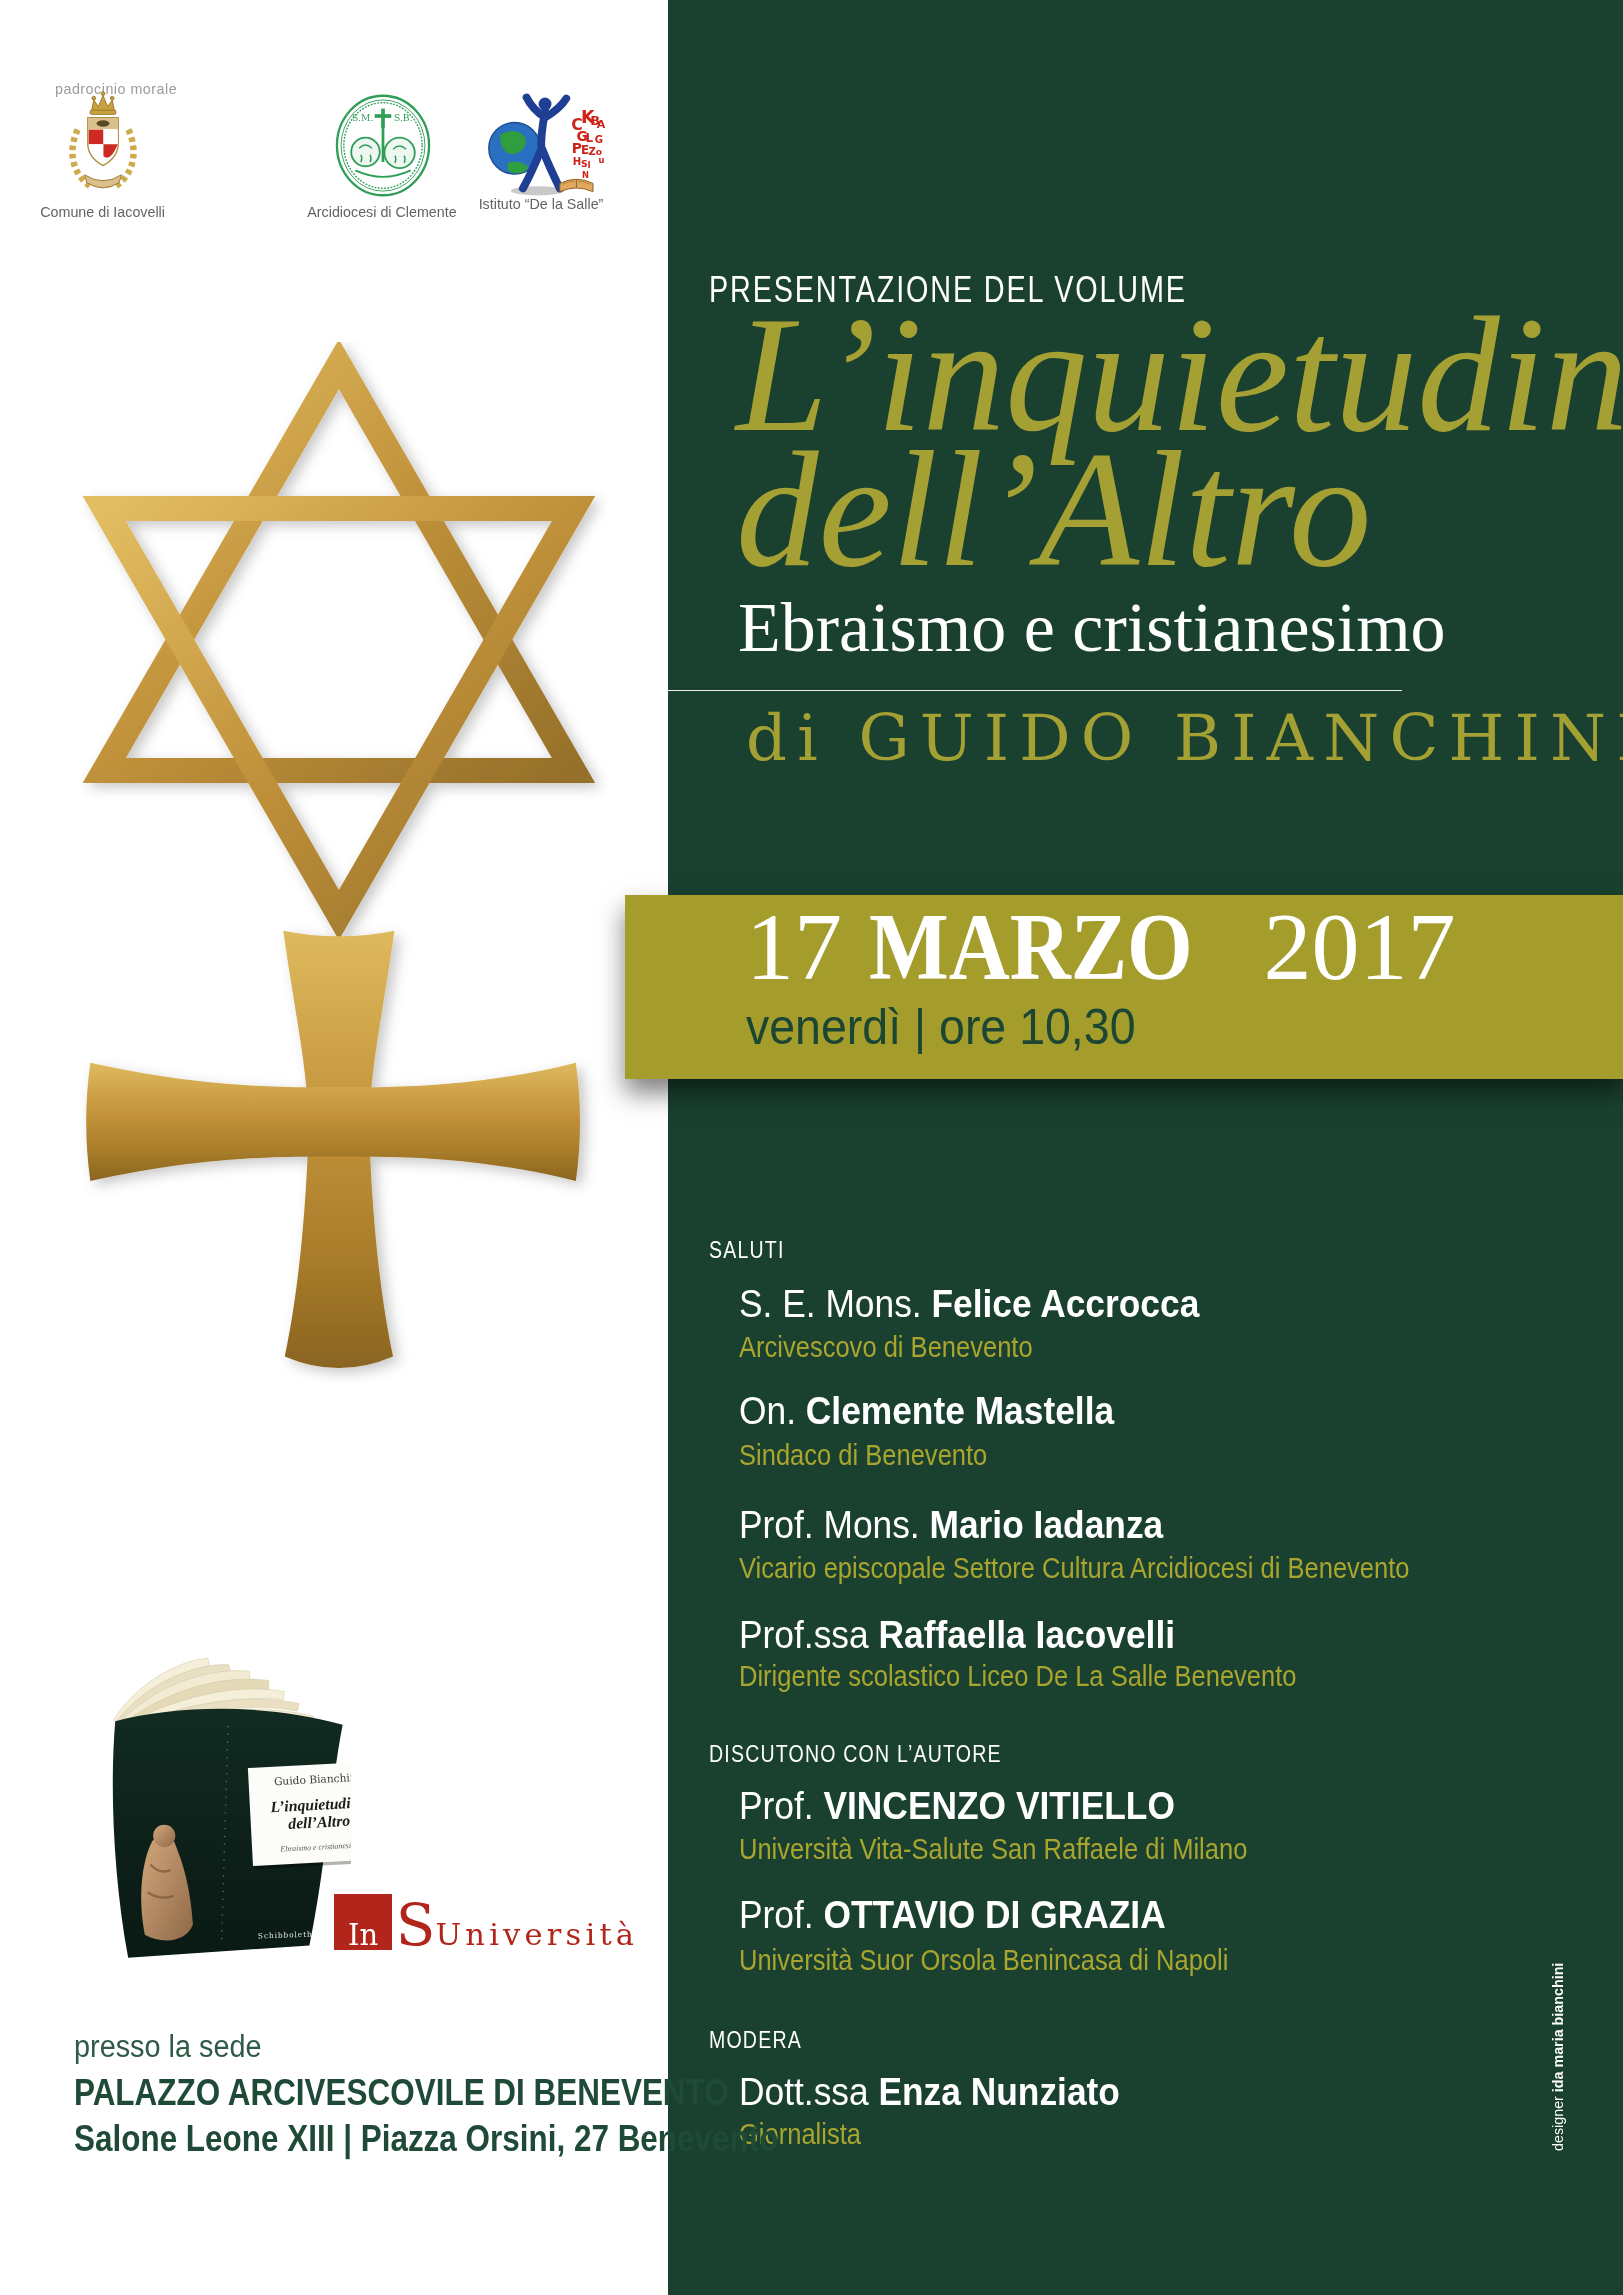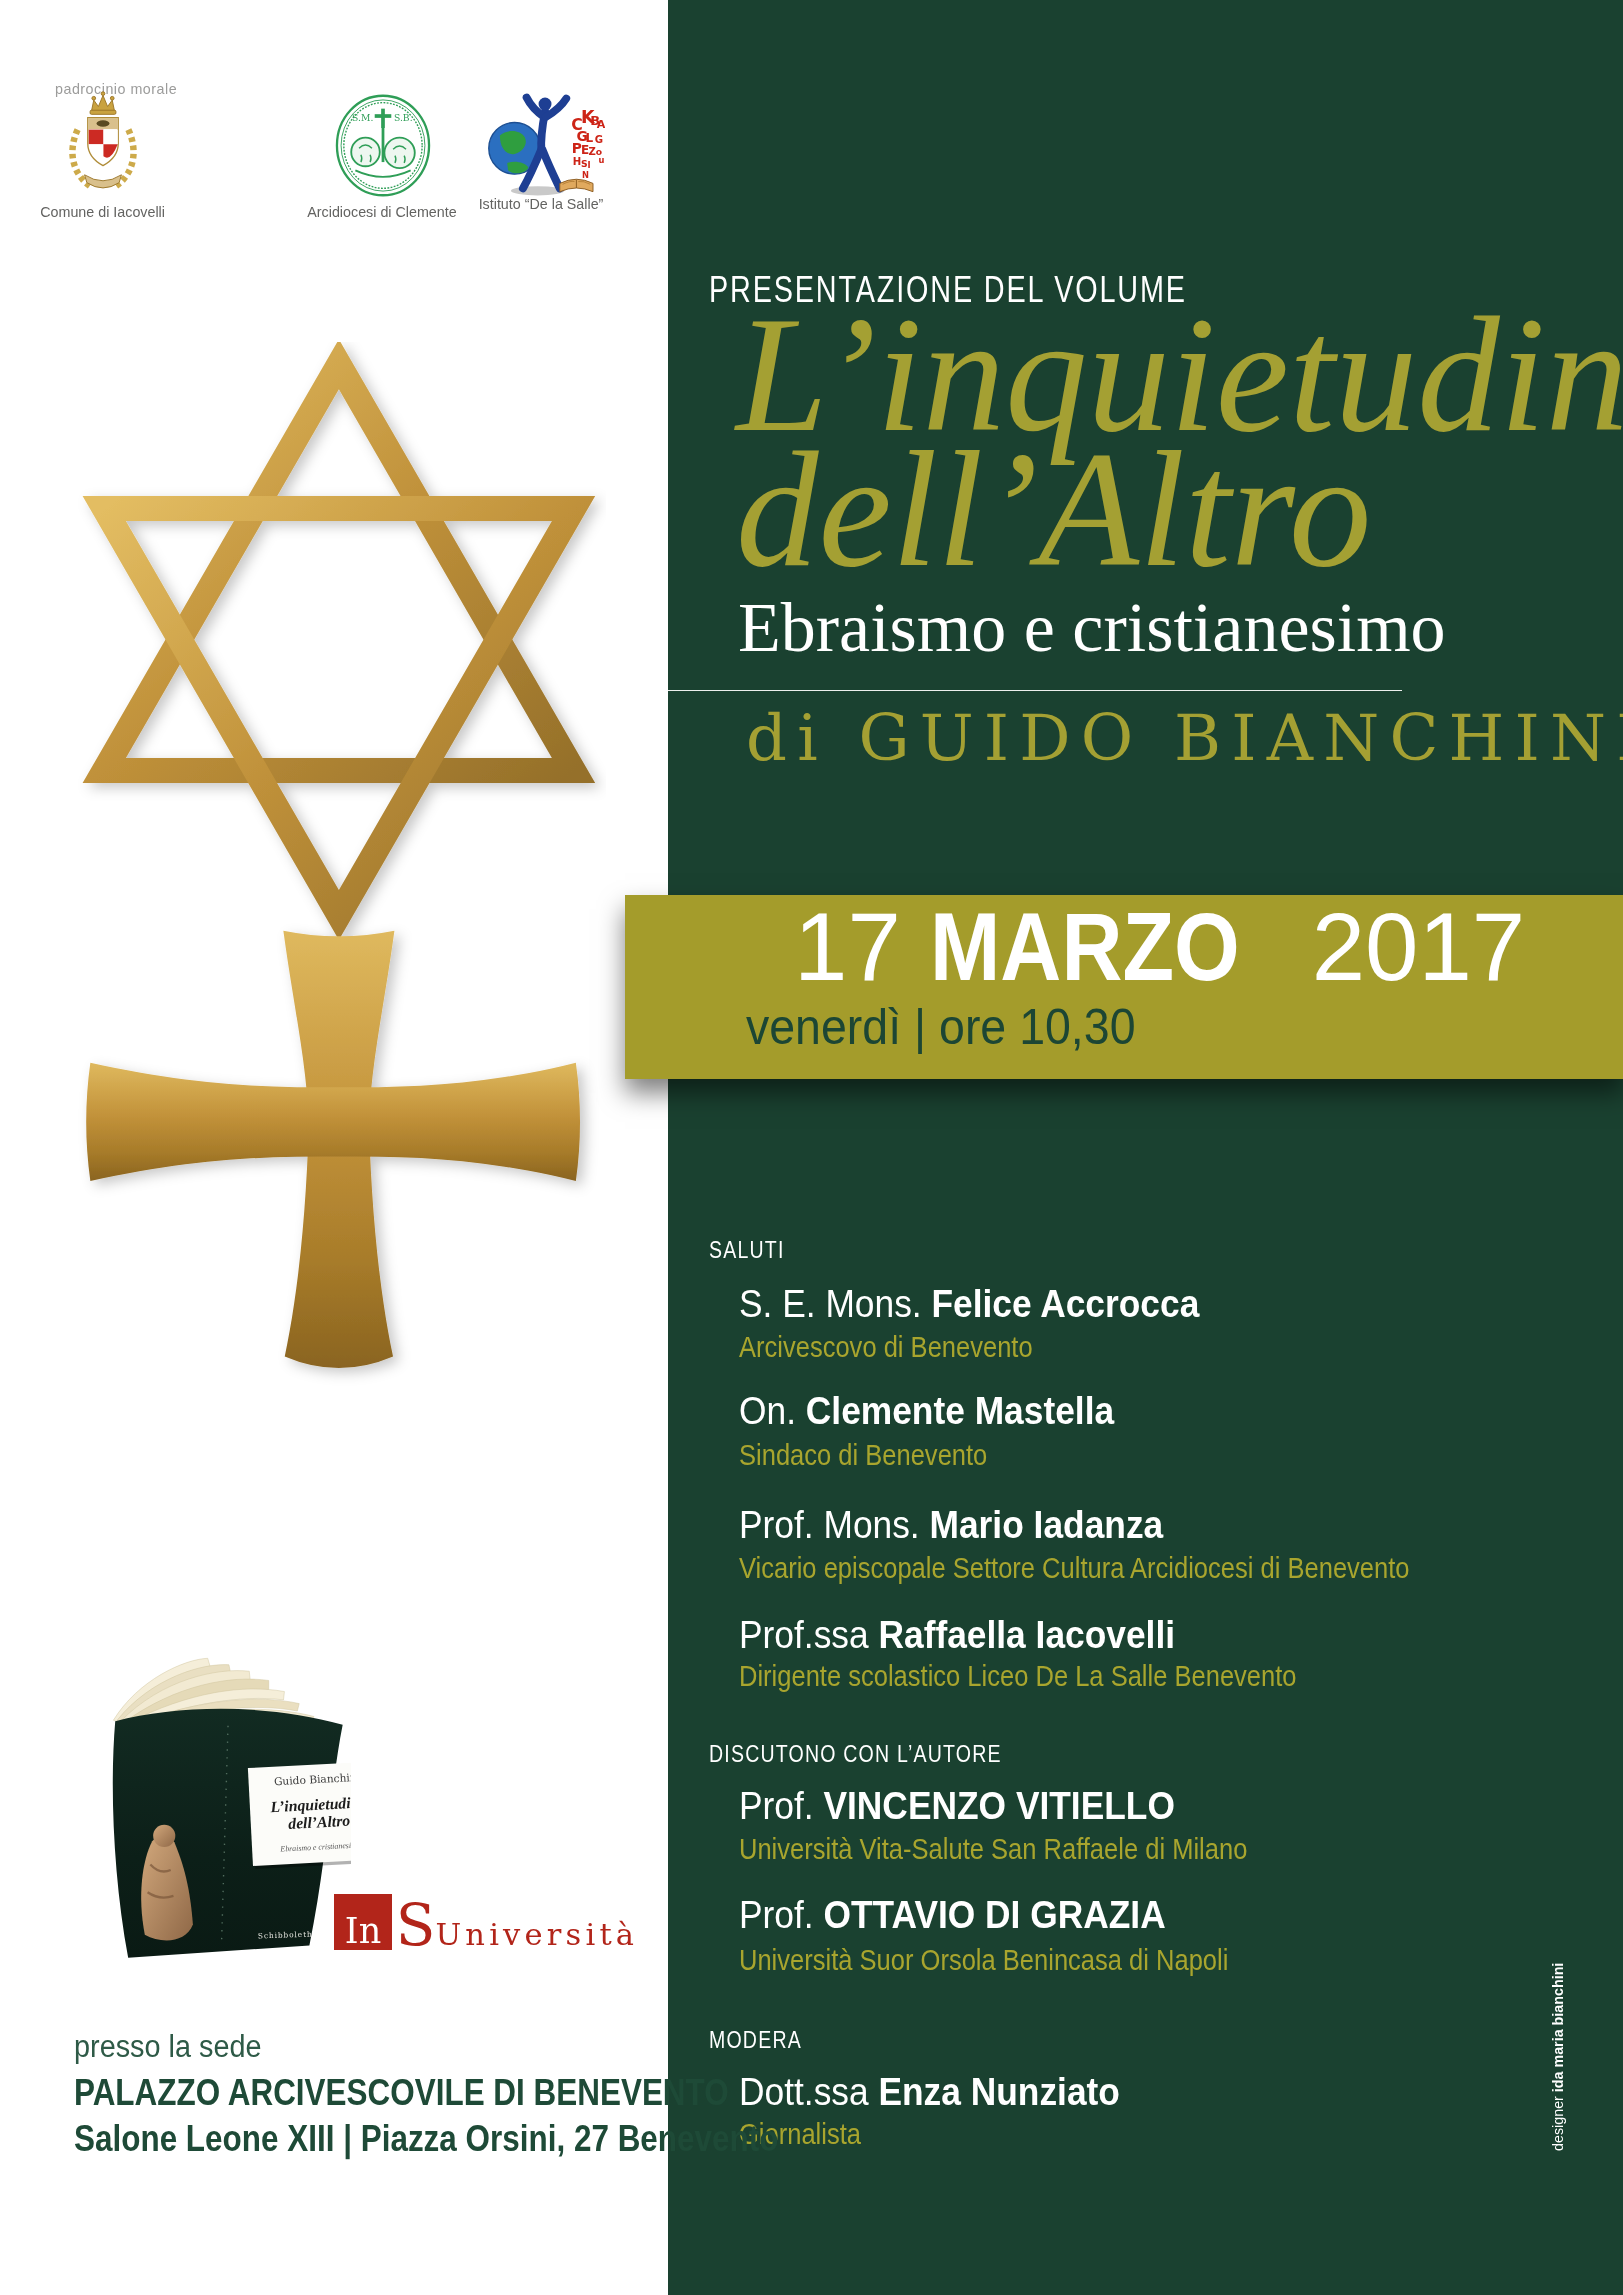--- a/index.html
+++ b/index.html
@@ -13,38 +13,38 @@
   .cx88{transform:scaleX(.88);transform-origin:0 0;}
   .cx93{transform:scaleX(.93);transform-origin:0 0;}
   .kicker{color:#ffffff;font-size:36px;letter-spacing:2.3px;font-weight:400;}
   .title{color:#a4a033;font-family:"Liberation Serif", serif;font-style:italic;
          font-size:165px;line-height:135px;font-weight:400;}
   .subtitle{color:#ffffff;font-family:"Liberation Serif", serif;font-size:70px;font-weight:400;}
   .rule{position:absolute;left:668px;top:690px;width:734px;height:1.4px;background:rgba(255,255,255,.92);}
   .author{color:#a4a033;font-family:"DejaVu Serif", serif;font-size:64px;letter-spacing:10.2px;}
   .banner{position:absolute;left:625px;top:895px;width:999px;height:184px;background:#a49c2b;
           box-shadow:0 14px 24px rgba(0,0,0,.5);}
-  .bdate{position:absolute;left:121px;top:3.7px;color:#ffffff;font-family:Liberation Sans, sans-serif;
-         font-size:96px;line-height:1;margin-left:48px;}
+  .bdate{position:absolute;left:121px;top:3.7px;color:#ffffff;font-family:Liberation Serif, serif;
+         font-size:96px;line-height:1;}
   .bdate .mon{font-weight:700;display:inline-block;transform:scaleX(.88);transform-origin:0 50%;margin:0 2.8px;}
   .btime{position:absolute;left:121px;top:107px;color:#1c4634;font-size:50px;line-height:1;}
   .seclabel{color:#ffffff;font-size:23px;letter-spacing:1.4px;}
   .pname{color:#ffffff;font-size:38px;line-height:1;}
   .pname .pre{font-weight:400;}
   .pname b{font-weight:700;}
   .prole{color:#a9a52e;font-size:29px;line-height:1;}
   .venue1{color:#2e5a47;font-size:31px;}
   .venue2{color:#1e4a37;font-size:37px;font-weight:700;}
   .gray1{color:#9c9c9b;font-size:14.3px;letter-spacing:0.5px;}
   .cap{color:#636361;font-size:14.3px;font-weight:400;text-align:center;width:194px;}
   .credit{color:#ffffff;font-size:14.3px;transform:rotate(-90deg);transform-origin:0 0;width:259px;}
   .credit b{font-weight:700;}
   .insch{position:absolute;left:334px;top:1894px;display:flex;align-items:flex-end;}
   .insq{width:58px;height:56px;background:#b2251a;display:flex;align-items:flex-end;justify-content:center;}
-  .insq span{color:#ffffff;font-family:"DejaVu Serif", serif;font-size:35px;line-height:1.05;}
+  .insq span{color:#ffffff;font-family:"DejaVu Serif", serif;font-size:29px;line-height:1.05;}
   .in-s{color:#b2251a;font-family:"DejaVu Serif", serif;font-size:58px;line-height:.82;margin-left:3.7px;}
   .in-rest{color:#b2251a;font-family:"DejaVu Serif", serif;font-size:30.5px;line-height:.95;letter-spacing:4.2px;}
 </style>
 </head>
 <body>
 
 <div class="poster">
 
   <div class="panel"></div>
 

